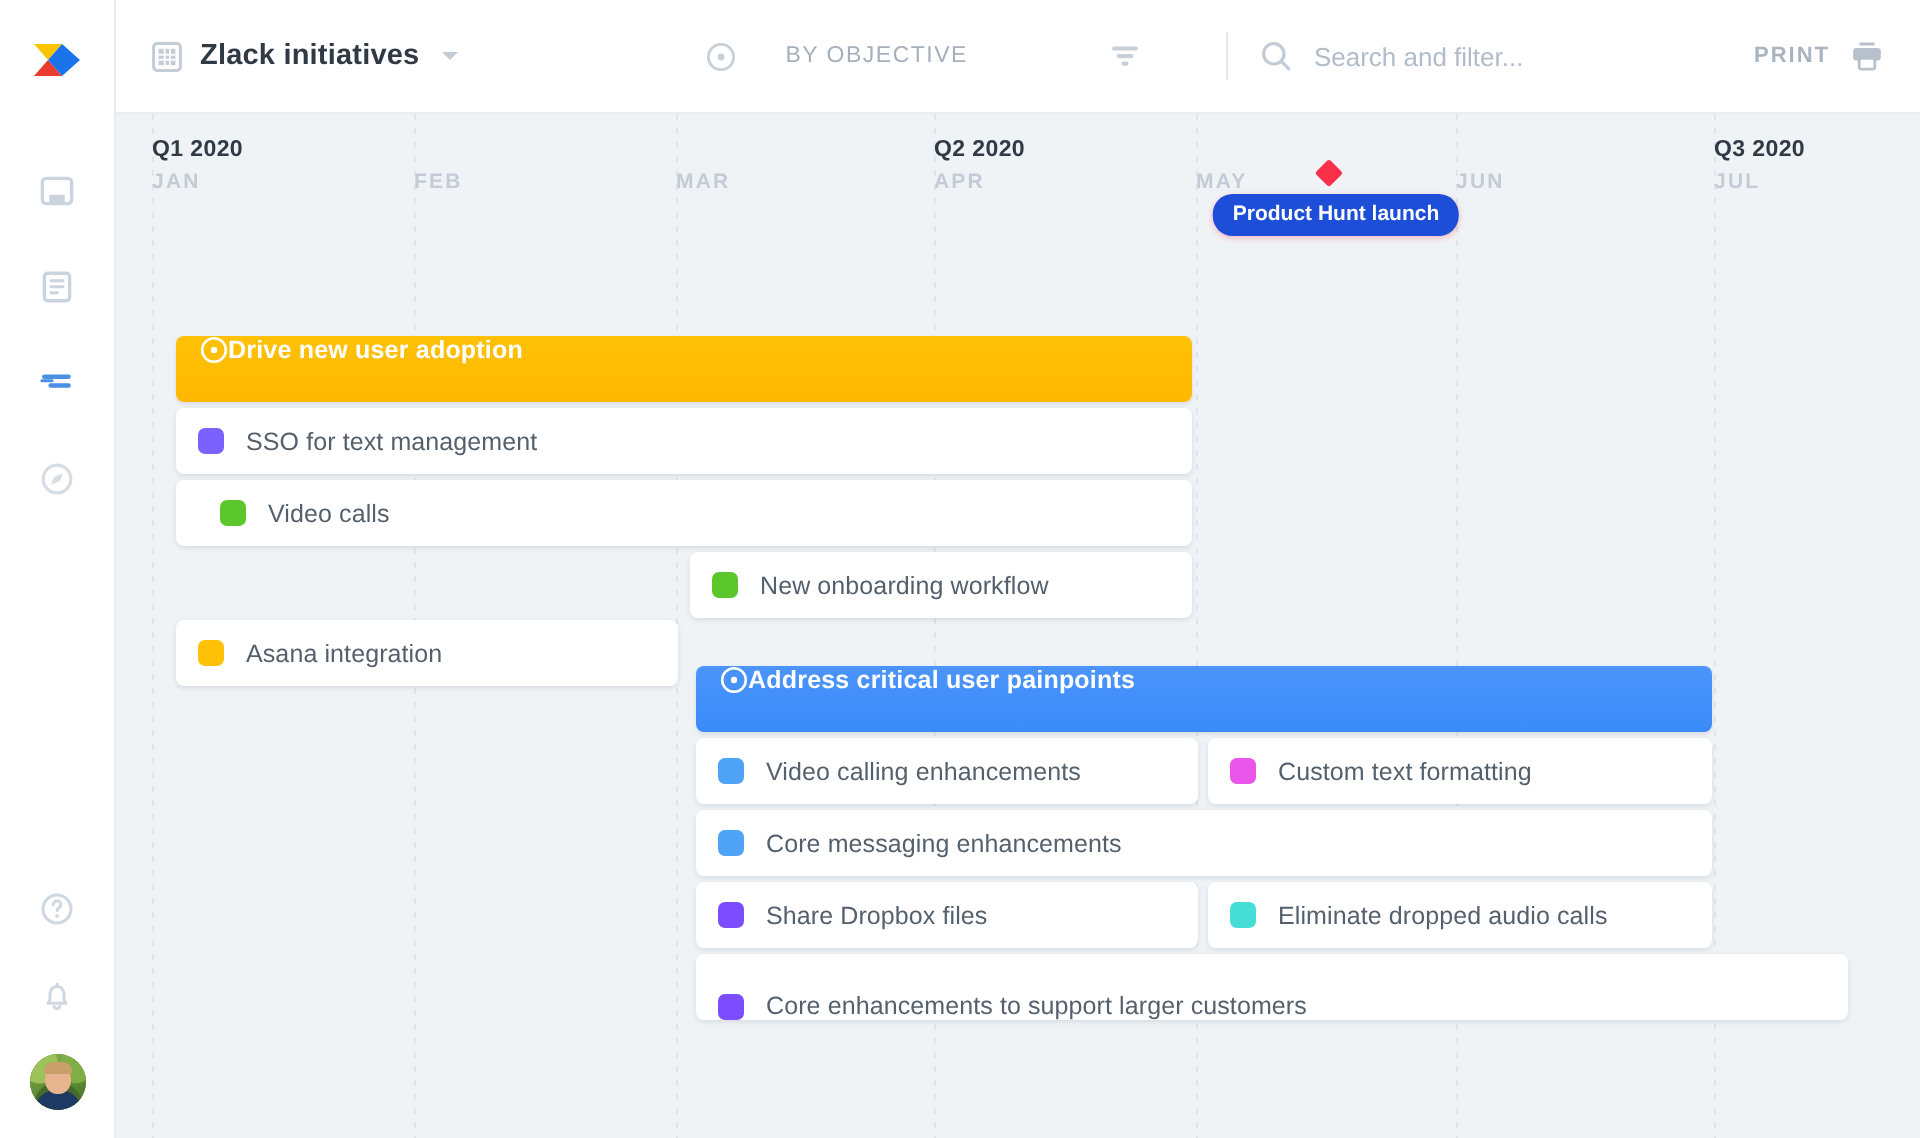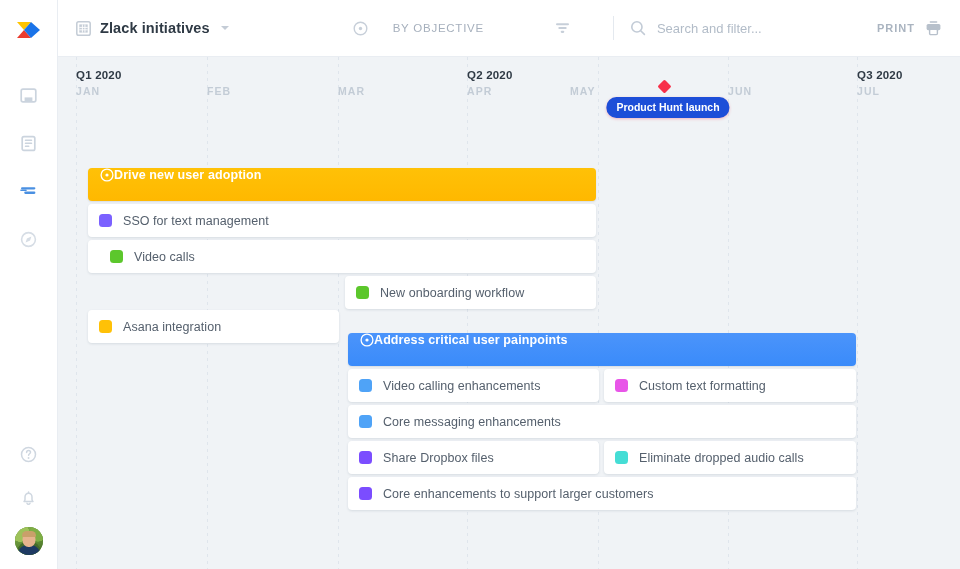--- a/index.html
+++ b/index.html
@@ -239,21 +239,21 @@
           <div class="gl" style="left: 799px;"></div>
         </div>
       <div class="tl-head" id="tlhead">
           <div class="q-label" style="left: 18px;">Q1 2020</div>
           <div class="q-label" style="left: 409px;">Q2 2020</div>
           <div class="q-label" style="left: 799px;">Q3 2020</div>
           <div class="m-label" style="left: 18px;">JAN</div>
           <div class="m-label" style="left: 149px;">FEB</div>
           <div class="m-label" style="left: 280px;">MAR</div>
           <div class="m-label" style="left: 409px;">APR</div>
-          <div class="m-label" style="left: 512px;">MAY</div>
+          <div class="m-label" style="left: 540px;">MAY</div>
           <div class="m-label" style="left: 670px;">JUN</div>
           <div class="m-label" style="left: 799px;">JUL</div>
         </div>
       <div id="milestone-layer">
           <div class="ms-diamond" style="left: 610px; top: 26px; background: rgb(248, 48, 74);"></div>
           <div class="ms-pill" style="left: 610px; top: 40px; background: #1d4ed8;">Product Hunt launch</div>
         </div>
       <div id="groups-layer">
           <div class="group" style="left: 0px; top: 111px; right: 0px;">
             <div class="obj-bar amber" style="margin-left: 30px; width: 508px;">
@@ -318,21 +318,21 @@
               <div class="card" style="left: 290px; width: 251px;">
                 <span class="chip" style="background: rgb(123, 77, 255);"></span>
                 <span class="card-lbl">Share Dropbox files</span>
               </div>
               <div class="card" style="left: 546px; width: 252px;">
                 <span class="chip" style="background: rgb(69, 221, 213);"></span>
                 <span class="card-lbl">Eliminate dropped audio calls</span>
               </div>
             </div>
             <div class="row">
-              <div class="card" style="left: 290px; width: 508px;">
+              <div class="card" style="left: 290px; width: 576px; align-items: flex-end;">
                 <span class="chip" style="background: rgb(123, 77, 255);"></span>
                 <span class="card-lbl">Core enhancements to support larger customers</span>
               </div>
             </div>
           </div>
         </div>
 
     </div>
   </div>
 </div>

